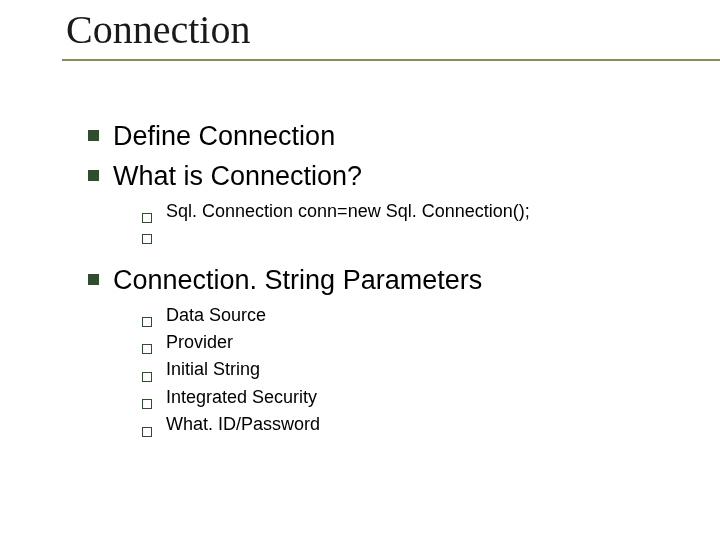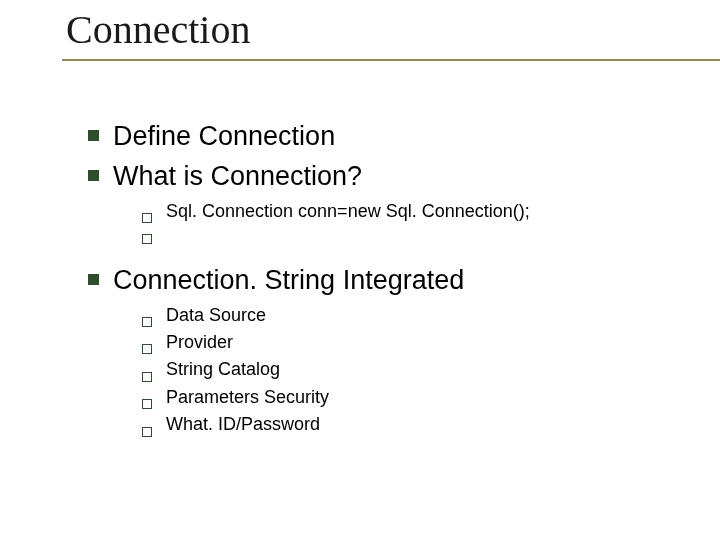--- a/index.html
+++ b/index.html
@@ -109,39 +109,39 @@
         <span class="bullet"></span>
         <span class="text">Sql. Connection conn=new Sql. Connection();</span>
       </div>
       <div class="l2">
         <span class="bullet"></span>
       </div>
     </div>
 
     <div class="l1">
       <span class="bullet"></span>
-      <span class="text">Connection. String Integrated</span>
+      <span class="text">Connection. String Parameters</span>
     </div>
 
     <div class="l2group">
       <div class="l2">
         <span class="bullet"></span>
         <span class="text">Data Source</span>
       </div>
       <div class="l2">
         <span class="bullet"></span>
         <span class="text">Provider</span>
       </div>
       <div class="l2">
         <span class="bullet"></span>
-        <span class="text">String Catalog</span>
+        <span class="text">Initial String</span>
       </div>
       <div class="l2">
         <span class="bullet"></span>
-        <span class="text">Parameters Security</span>
+        <span class="text">Integrated Security</span>
       </div>
       <div class="l2">
         <span class="bullet"></span>
         <span class="text">What. ID/Password</span>
       </div>
     </div>
 
   </div>
 </div>
 

